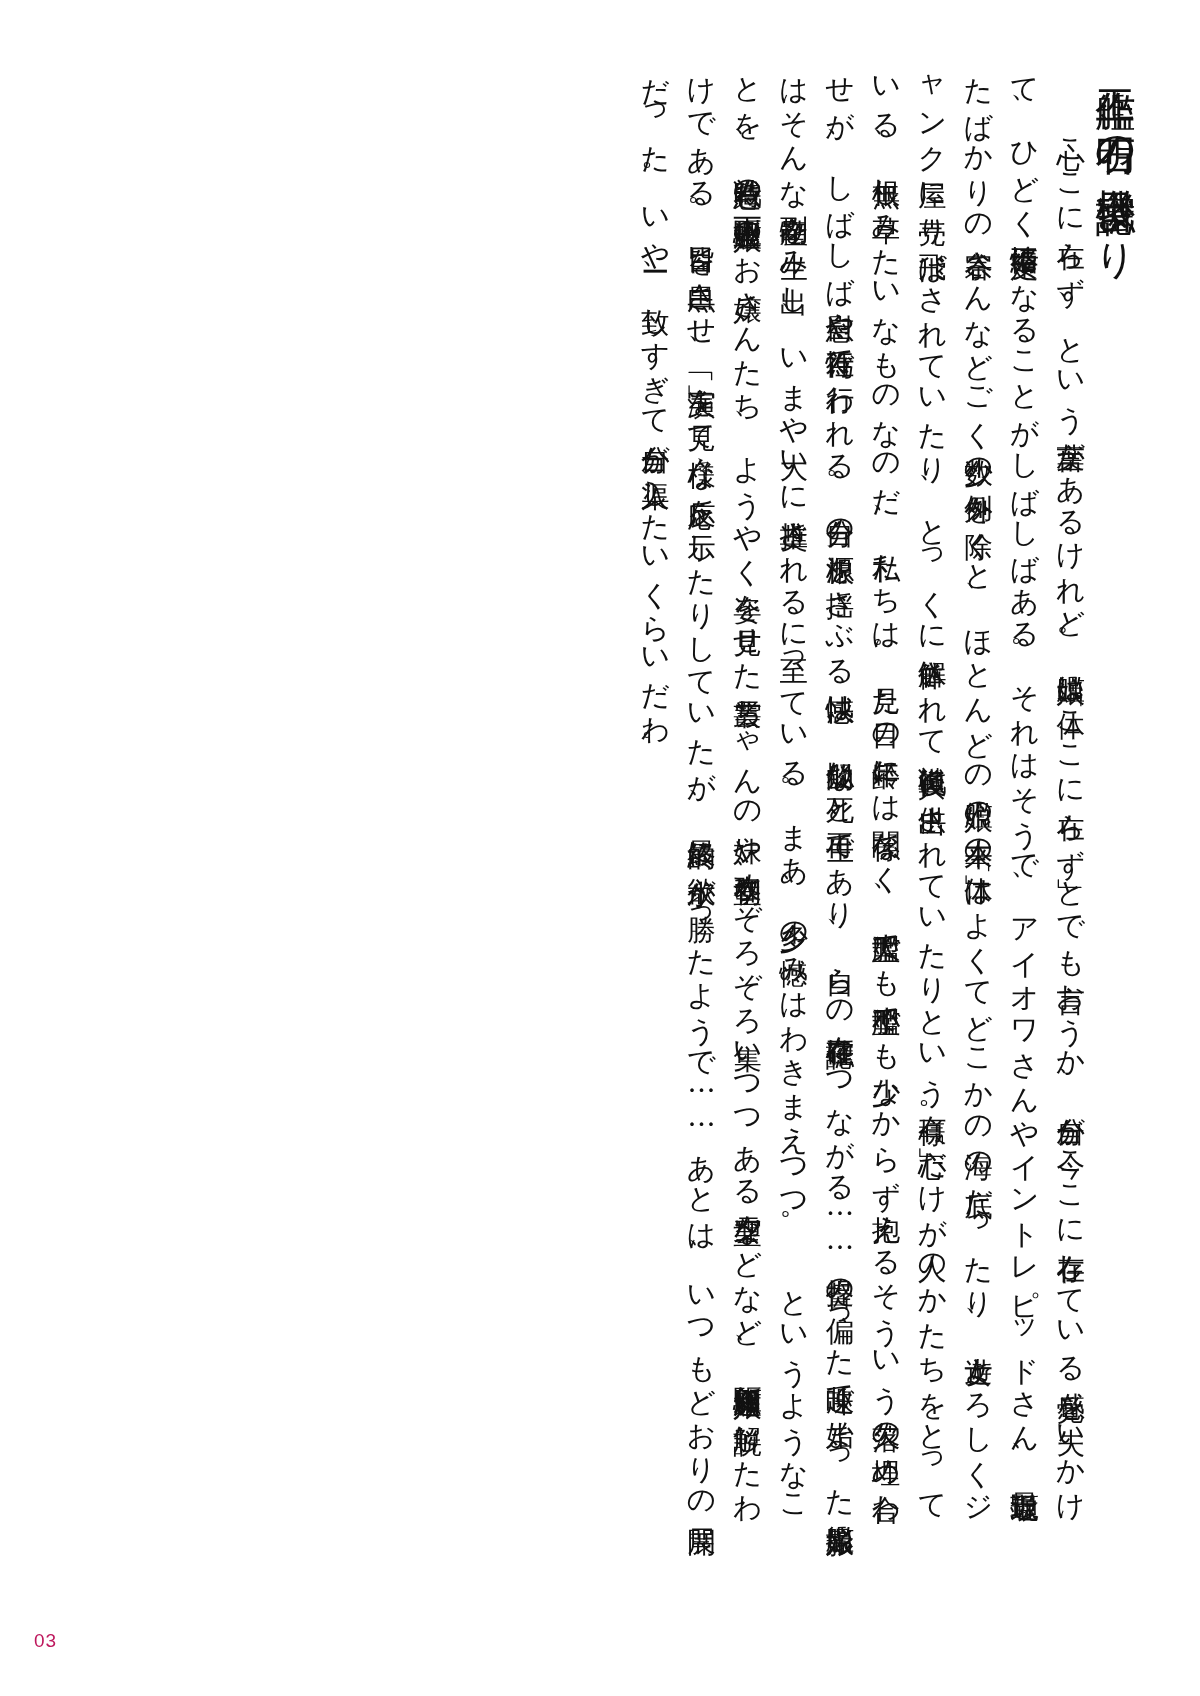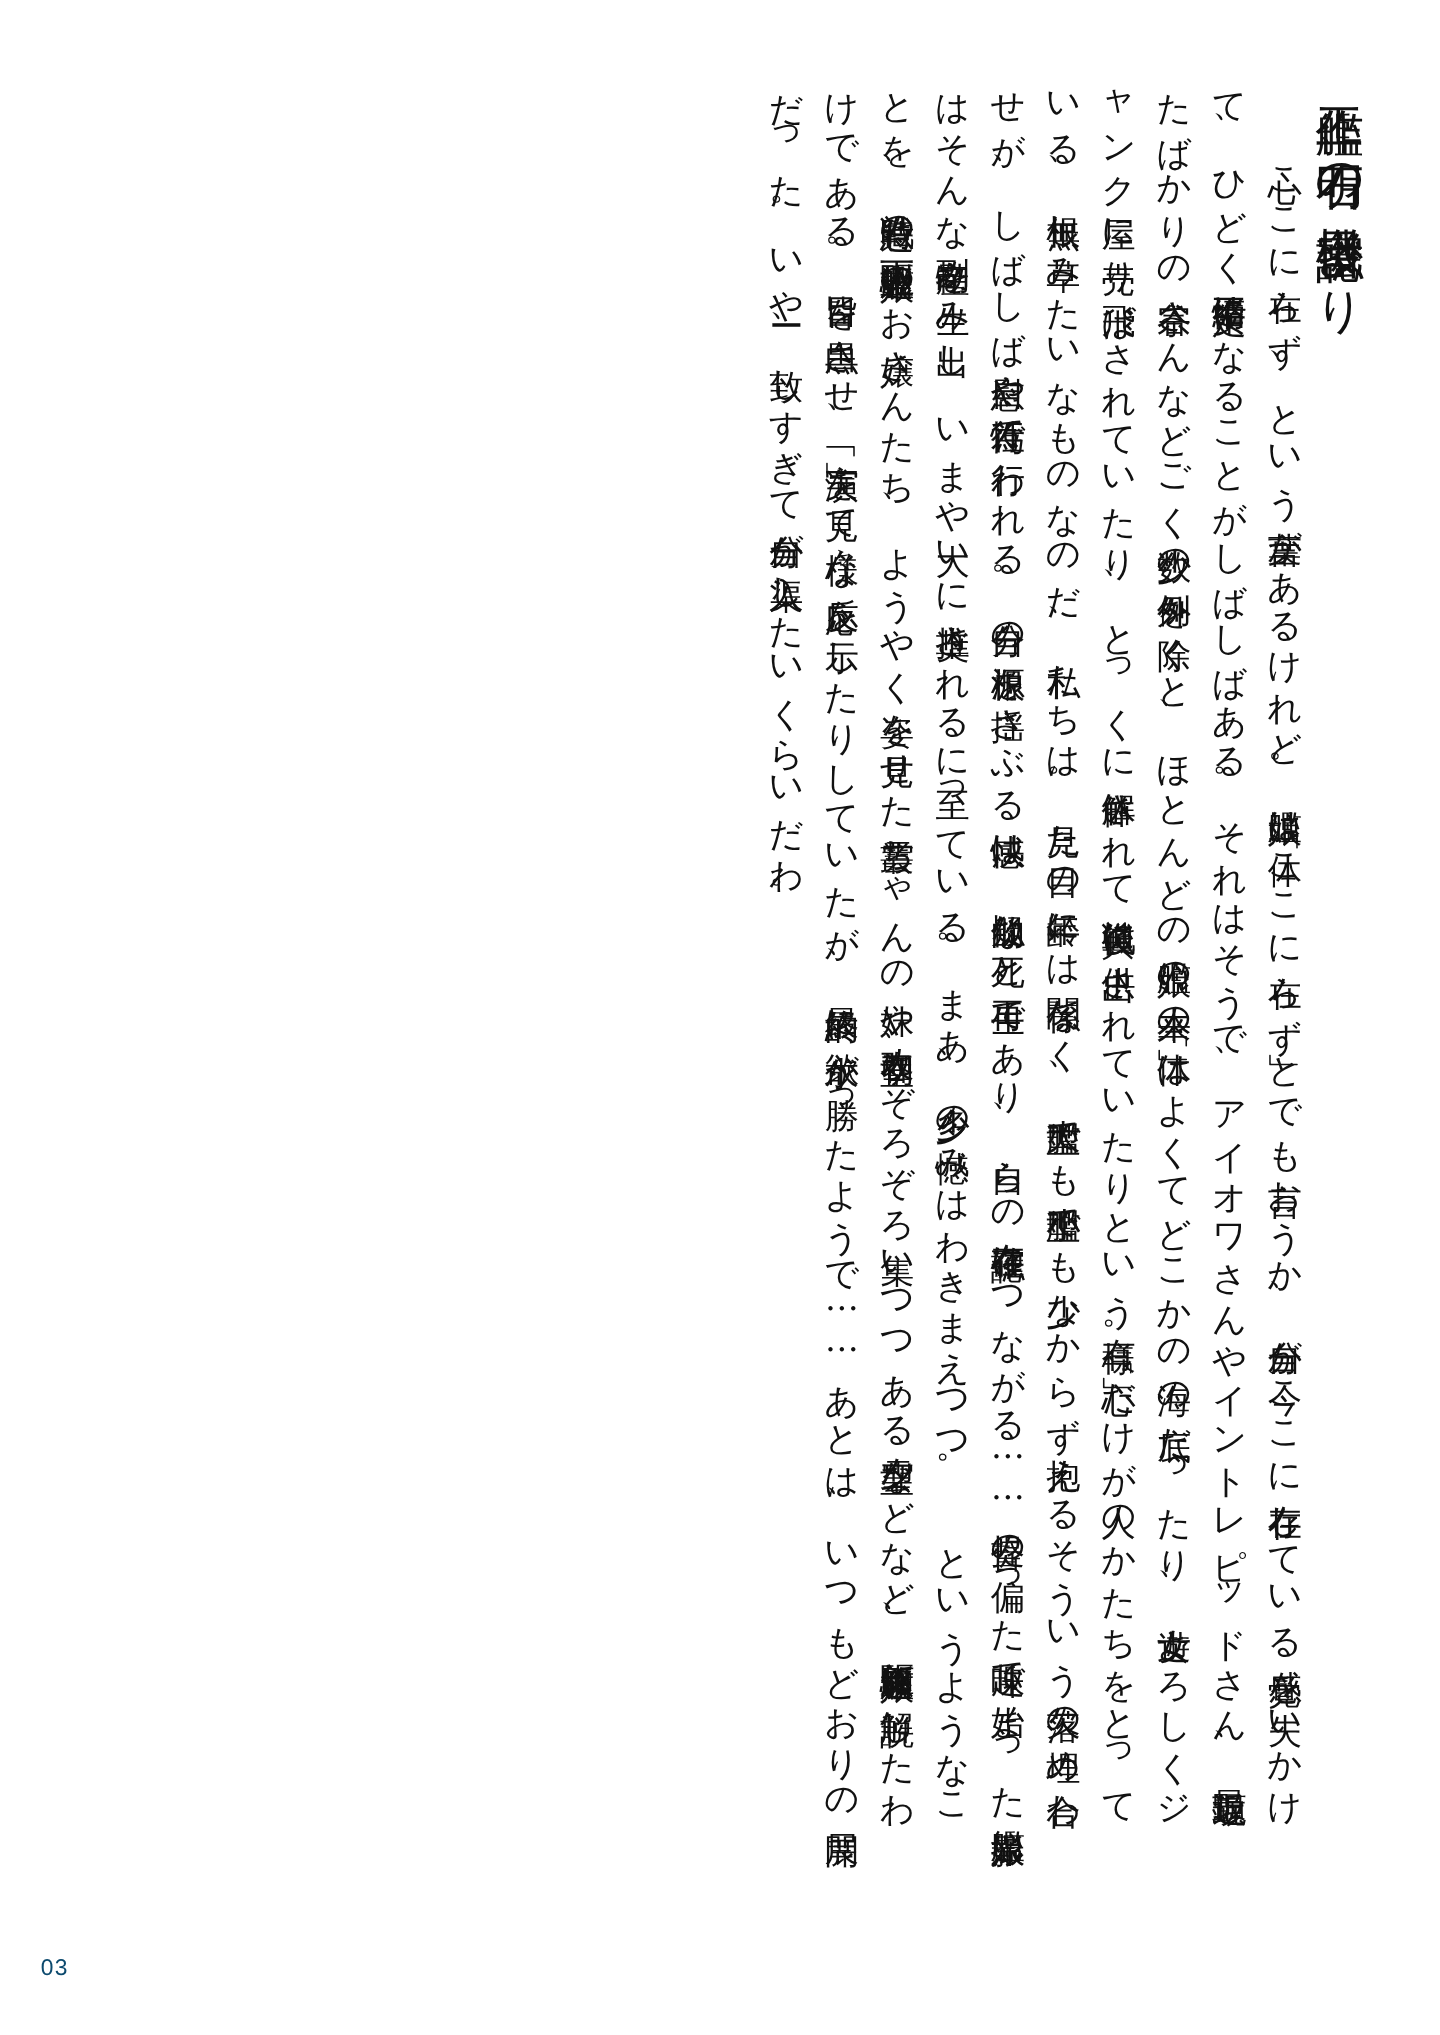--- a/index.html
+++ b/index.html
@@ -58,21 +58,21 @@
     padding: 0;
     text-align: justify;
     text-indent: 1.1em;
   }
   .page-number {
     position: absolute;
     left: 34px;
     bottom: 44px;
     font-size: 19px;
     font-family: "Liberation Sans", sans-serif;
-    color: #0c4a6e;
+    color: #be185d;
     letter-spacing: 1px;
   }
 </style>
 </head>
 <body>
 
 <div class="page">
 
   <div class="vtext">
     <h1 class="title">工作艦　明石の機密日誌より</h1>

